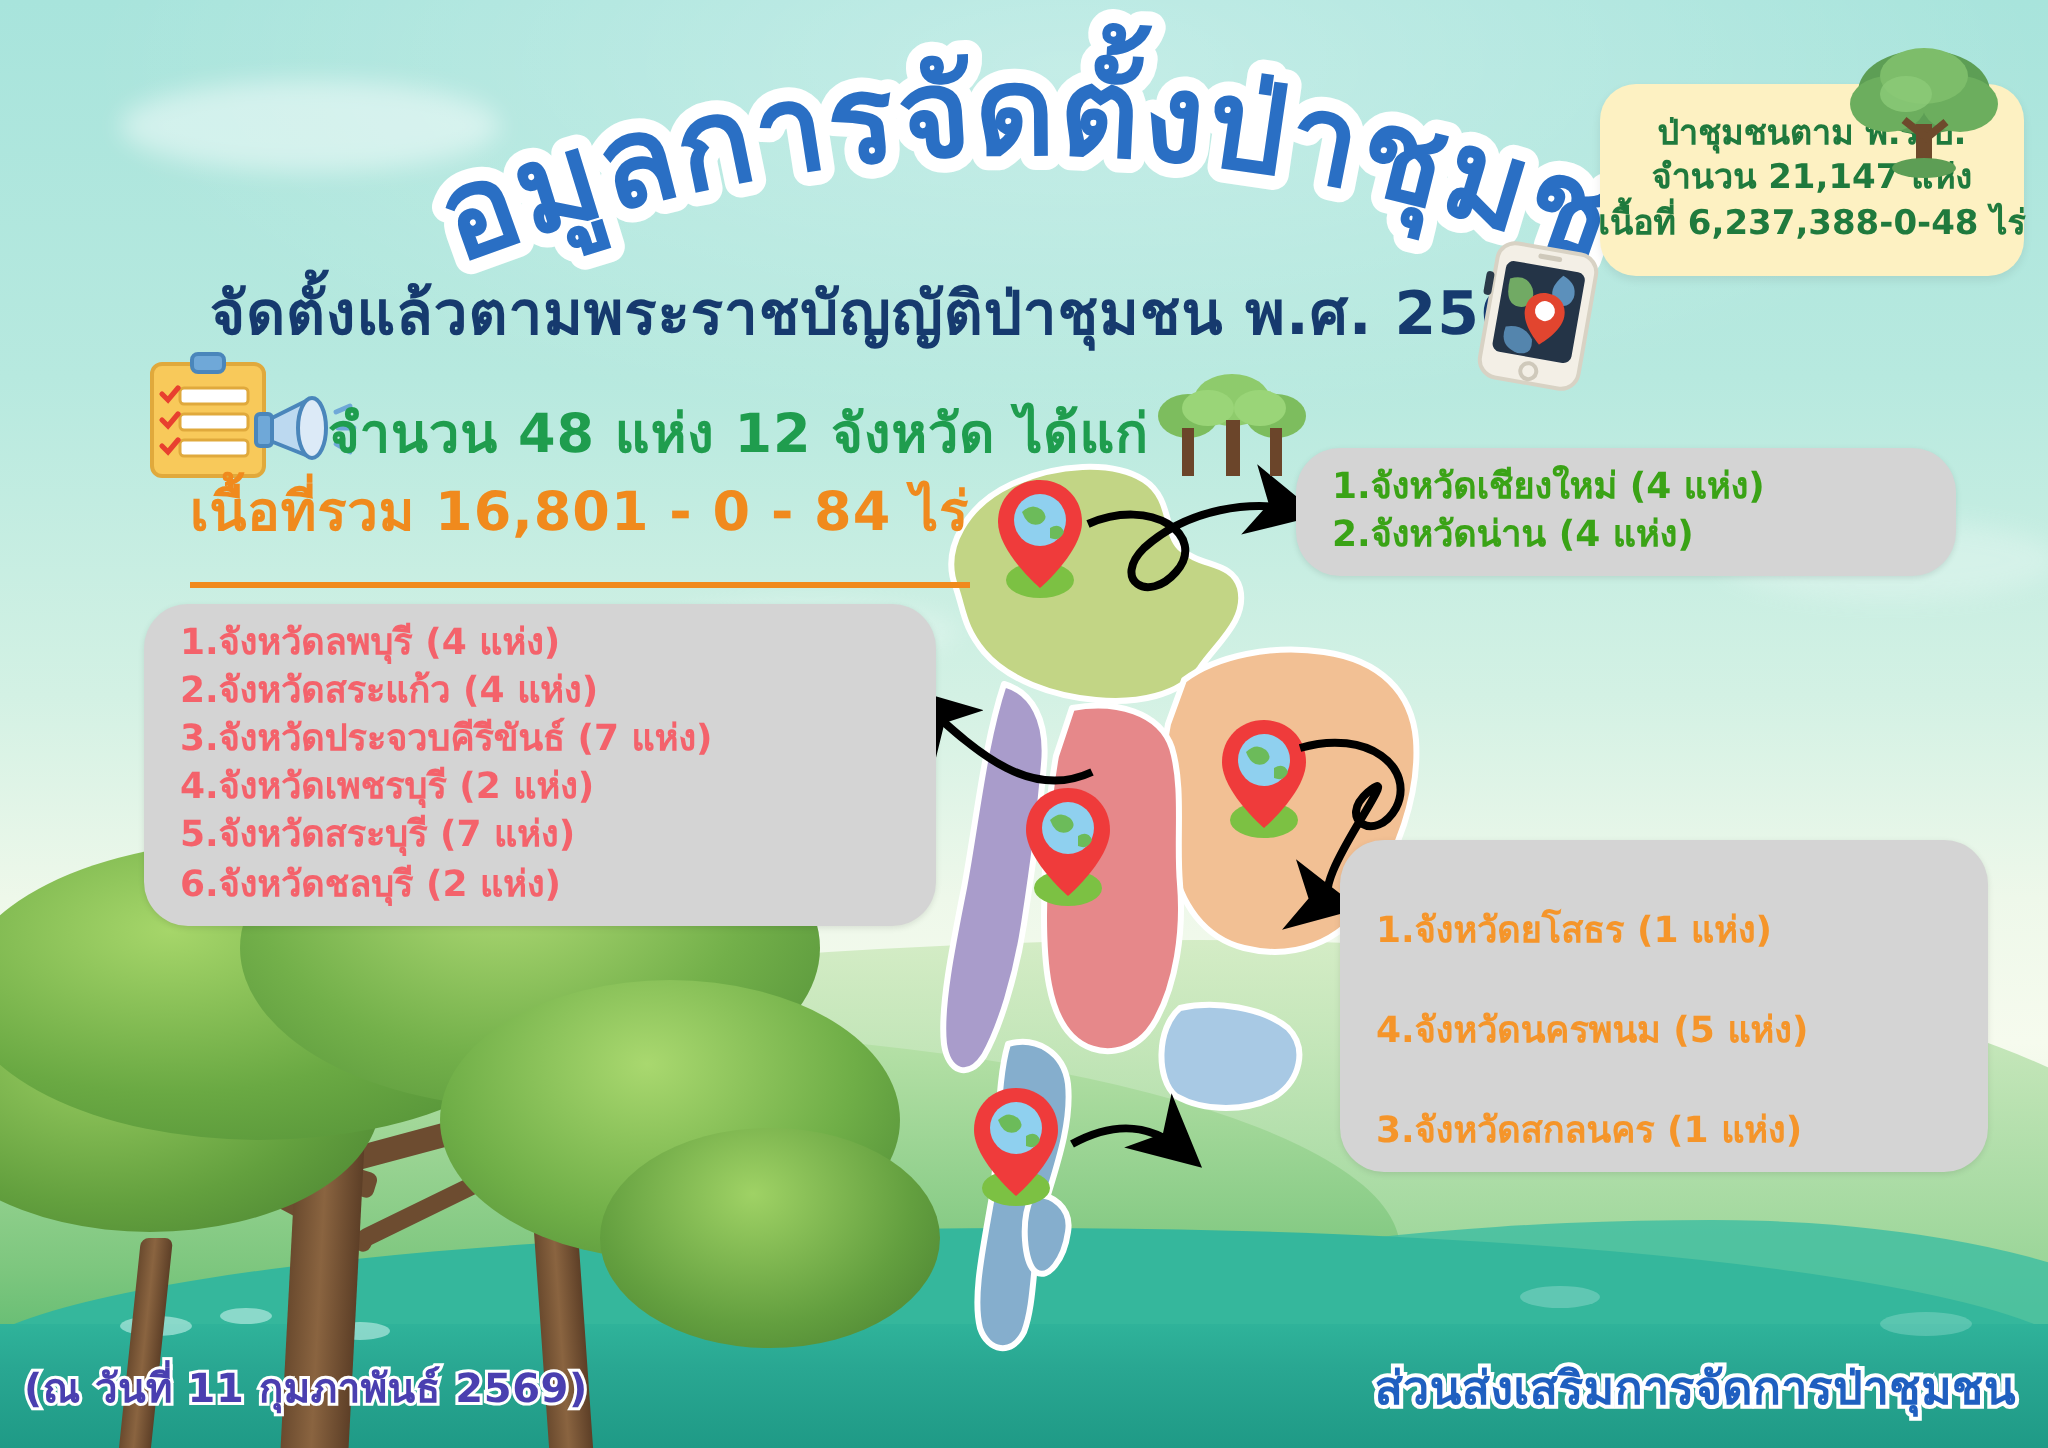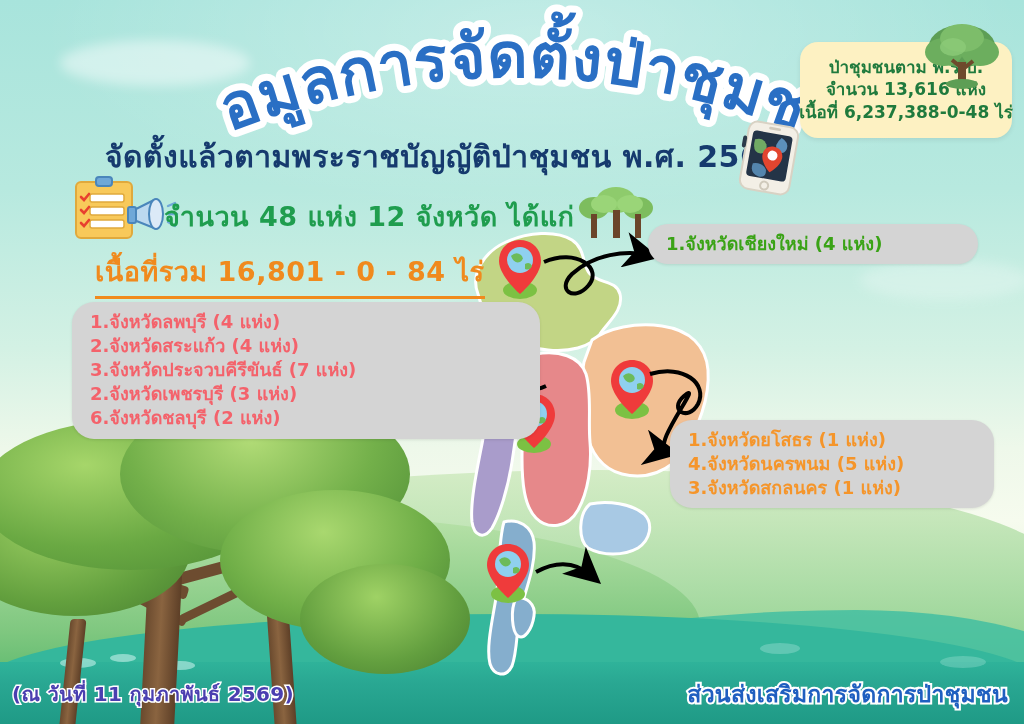--- a/index.html
+++ b/index.html
@@ -114,41 +114,41 @@
 
   
   .trio{position:absolute;left:578px;top:182px;width:76px;height:64px;}
 
   
   .stat-count{
     position:absolute;left:164px;top:195px;
     font-size:27px;font-weight:bold;color:#1f9d4e;white-space:nowrap;letter-spacing:.5px;
   }
   .stat-area{
-    position:absolute;left:95px;top:250px;
+    position:absolute;left:95px;top:234px;
     font-size:27px;font-weight:bold;color:#f08a1d;white-space:nowrap;letter-spacing:.5px;
-    border-bottom:3px solid #f08a1d;padding-bottom:3px;
+    border-bottom:3px solid #f08a1d;padding-bottom:14px;
   }
 
   
   .pbox{
     position:absolute;background:#d4d4d4;border-radius:22px;
     padding:8px 18px;box-sizing:border-box;
     box-shadow:0 1px 3px rgba(0,0,0,.10);
   }
   .pbox .pline{font-size:18px;font-weight:bold;line-height:1.34;white-space:nowrap;}
 
-  .box-central{left:72px;top:302px;width:468px;}
+  .box-central{left:72px;top:302px;width:396px;}
   .box-central .pline{color:#f4626b;}
 
   .box-north{left:648px;top:224px;width:330px;}
   .box-north .pline{color:#3aa316;}
 
   .box-northeast{left:670px;top:420px;width:324px;}
-  .box-northeast .pline{color:#f5952a;}
+  .box-northeast .pline{color:#f5952a;margin-top:26px;}
 
   .box-south{left:592px;top:566px;width:266px;}
   .box-south .pline{color:#3a6fa8;}
 
   
   .arrows{position:absolute;left:0;top:0;width:1024px;height:724px;pointer-events:none;}
 
   
   .footer-date{
     position:absolute;left:12px;bottom:14px;
@@ -289,21 +289,21 @@
       <ellipse cx="40" cy="26" rx="33" ry="21" fill="#5d9e55"></ellipse>
       <ellipse cx="22" cy="32" rx="19" ry="14" fill="#6cae5e"></ellipse>
       <ellipse cx="58" cy="32" rx="19" ry="14" fill="#6cae5e"></ellipse>
       <ellipse cx="40" cy="18" rx="22" ry="14" fill="#7dbd6a"></ellipse>
       <ellipse cx="31" cy="27" rx="13" ry="9" fill="#8ccb78" opacity=".8"></ellipse>
       <path d="M36 42 L36 62 L44 62 L44 42 Z" fill="#6e4a2c"></path>
       <path d="M40 48 L30 40 M40 50 L51 41" stroke="#6e4a2c" stroke-width="4" fill="none"></path>
       <ellipse cx="40" cy="64" rx="16" ry="5" fill="#5d9e55"></ellipse>
     </svg>
     <div class="yl">ป่าชุมชนตาม พ.ร.บ.</div>
-    <div class="yl">จำนวน 13,616 แห่ง</div>
+    <div class="yl">จำนวน 21,147 แห่ง</div>
     <div class="yl">เนื้อที่ 6,237,388-0-48 ไร่</div>
   </div>
 
   <svg class="clipboard" viewBox="0 0 112 66" xmlns="http://www.w3.org/2000/svg">
     <rect x="4" y="6" width="56" height="56" rx="5" fill="#f8c95a" stroke="#e0a93c" stroke-width="2"></rect>
     <rect x="24" y="1" width="16" height="9" rx="3" fill="#6fa8d8" stroke="#4a86bb" stroke-width="2"></rect>
     <rect x="18" y="18" width="34" height="8" rx="2" fill="#fff" stroke="#e0a93c" stroke-width="1.5"></rect>
     <rect x="18" y="31" width="34" height="8" rx="2" fill="#fff" stroke="#e0a93c" stroke-width="1.5"></rect>
     <rect x="18" y="44" width="34" height="8" rx="2" fill="#fff" stroke="#e0a93c" stroke-width="1.5"></rect>
     <path d="M9 21 l3 3 l5 -6" stroke="#e8402f" stroke-width="2.6" fill="none" stroke-linecap="round"></path>
@@ -326,26 +326,28 @@
     <rect x="57" y="32" width="6" height="24" fill="#6b452a"></rect>
   </svg>
 
   <div class="stat-count">จำนวน 48 แห่ง 12 จังหวัด ได้แก่</div>
   <div class="stat-area">เนื้อที่รวม 16,801 - 0 - 84 ไร่</div>
 
   <div class="pbox box-central">
     <div class="pline">1.จังหวัดลพบุรี  (4  แห่ง)</div>
     <div class="pline">2.จังหวัดสระแก้ว  (4  แห่ง)</div>
     <div class="pline">3.จังหวัดประจวบคีรีขันธ์  (7  แห่ง)</div>
-    <div class="pline">2.จังหวัดเพชรบุรี  (3  แห่ง)</div>
+    <div class="pline">4.จังหวัดเพชรบุรี  (2  แห่ง)</div>
+    <div class="pline">5.จังหวัดสระบุรี  (7  แห่ง)</div>
     <div class="pline">6.จังหวัดชลบุรี  (2  แห่ง)</div>
   </div>
 
   <div class="pbox box-north">
     <div class="pline">1.จังหวัดเชียงใหม่  (4  แห่ง)</div>
+    <div class="pline">2.จังหวัดน่าน  (4  แห่ง)</div>
   </div>
 
   <div class="pbox box-northeast">
     <div class="pline">1.จังหวัดยโสธร  (1  แห่ง)</div>
     <div class="pline">4.จังหวัดนครพนม  (5  แห่ง)</div>
     <div class="pline">3.จังหวัดสกลนคร  (1  แห่ง)</div>
   </div>
 
 
   <div class="footer-date">(ณ วันที่ 11 กุมภาพันธ์ 2569)</div>

